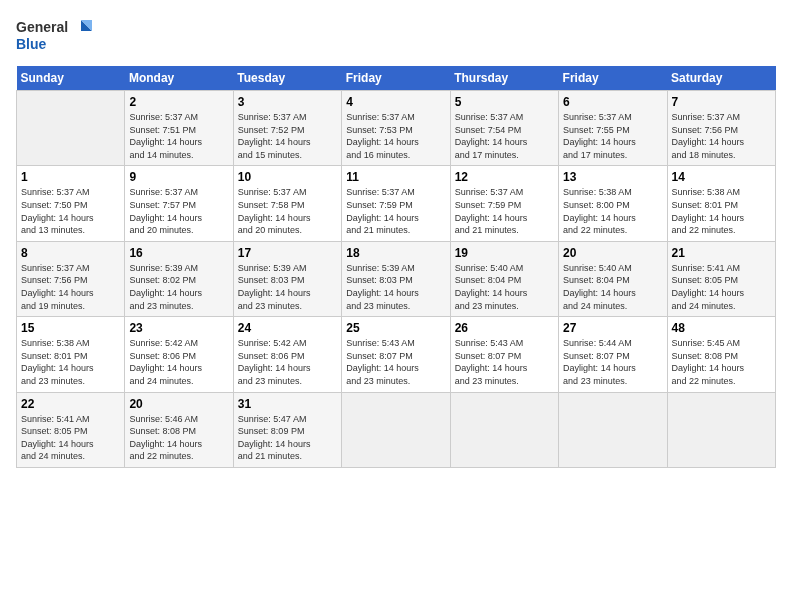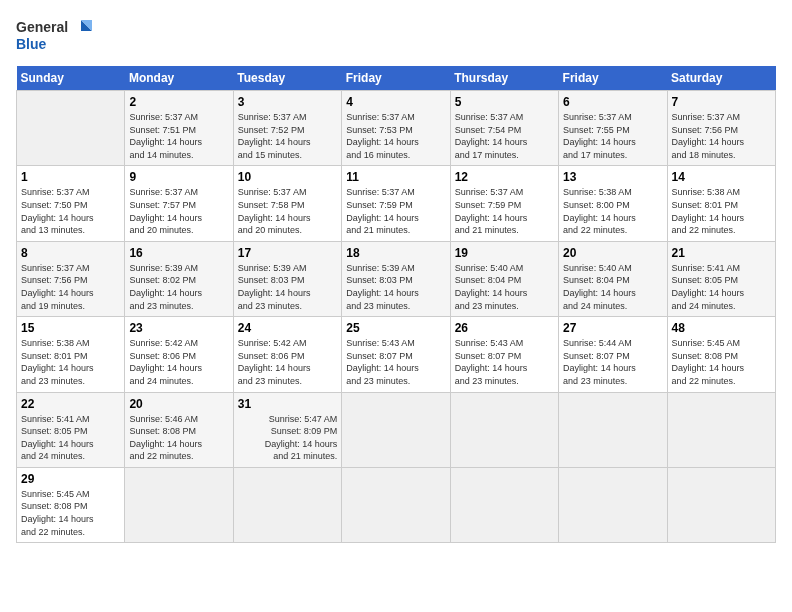--- a/index.html
+++ b/index.html
@@ -313,39 +313,24 @@
         </td>
         <td>
           <div class="day-number">20</div>
           <div class="day-info" style="white-space: pre-line;">Sunrise: 5:46 AM
 Sunset: 8:08 PM
 Daylight: 14 hours
 and 22 minutes.</div>
         </td>
         <td>
           <div class="day-number">31</div>
-          <div class="day-info" style="white-space: pre-line; text-align: right;">Sunrise: 5:47 AM
+          <div class="day-info" style="white-space: pre-line;">Sunrise: 5:47 AM
 Sunset: 8:09 PM
 Daylight: 14 hours
 and 21 minutes.</div>
         </td>
-        <td class="empty-cell"></td>
-        <td class="empty-cell"></td>
-        <td class="empty-cell"></td>
-        <td class="empty-cell"></td>
-      </tr>
-      <tr>
-        <td>
-          <div class="day-number">29</div>
-          <div class="day-info" style="white-space: pre-line;">Sunrise: 5:45 AM
-Sunset: 8:08 PM
-Daylight: 14 hours
-and 22 minutes.</div>
-        </td>
-        <td class="empty-cell"></td>
-        <td class="empty-cell"></td>
         <td class="empty-cell"></td>
         <td class="empty-cell"></td>
         <td class="empty-cell"></td>
         <td class="empty-cell"></td>
       </tr>
     </tbody>
 </table>
 
 </body></html>

